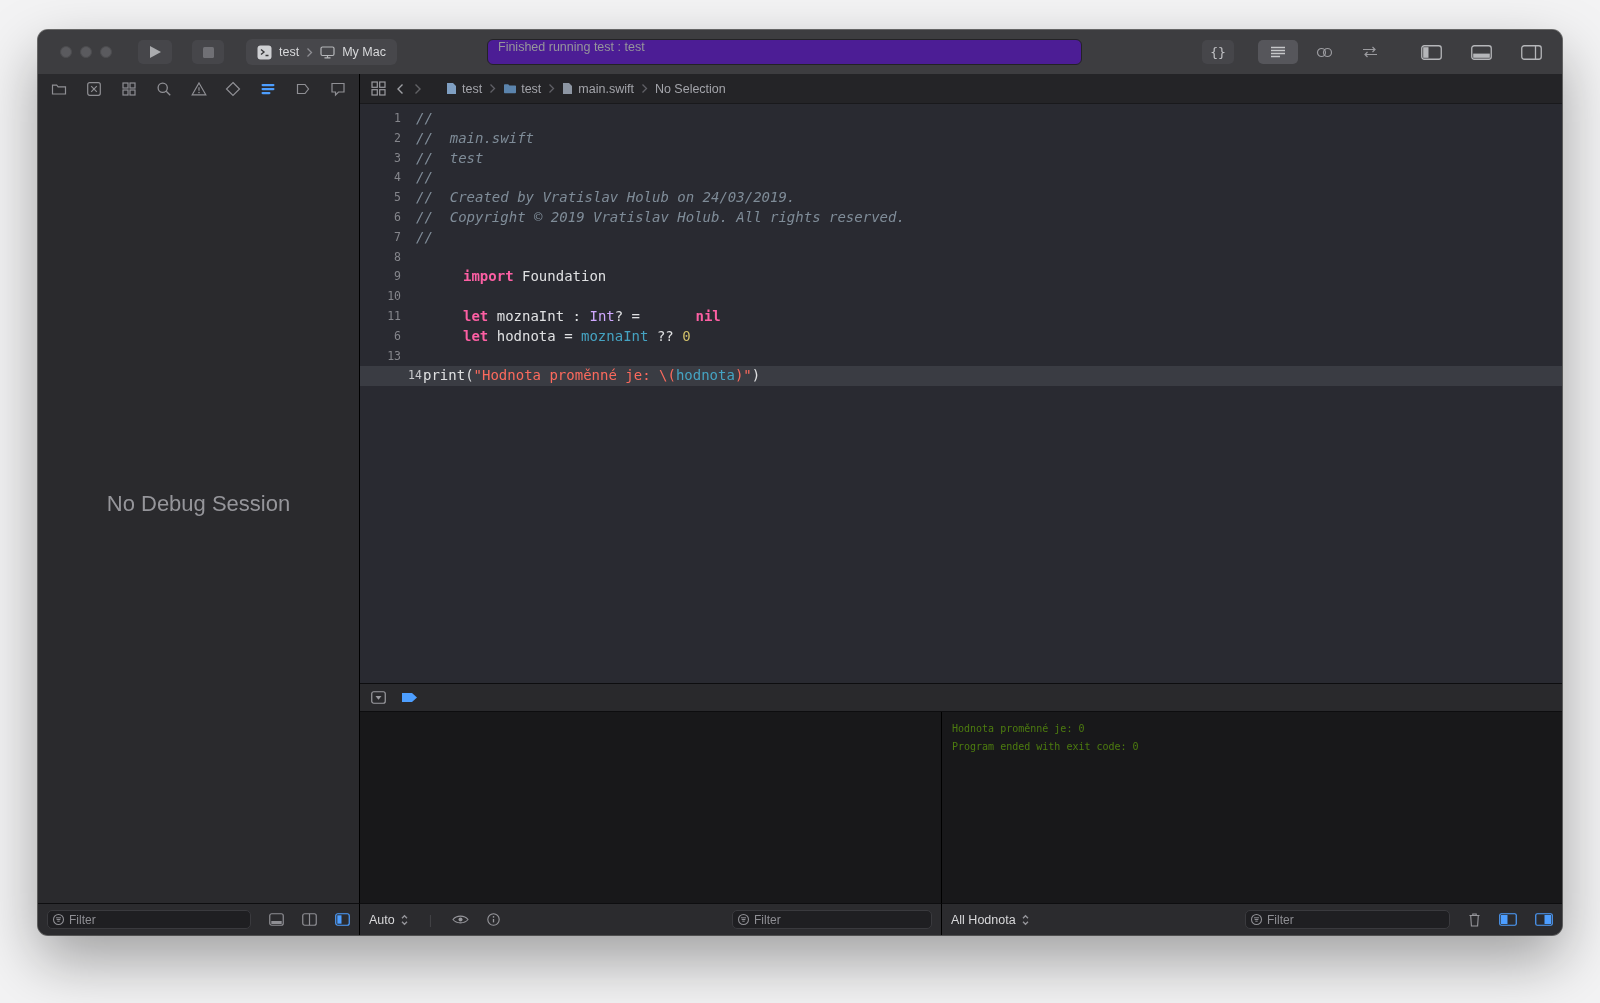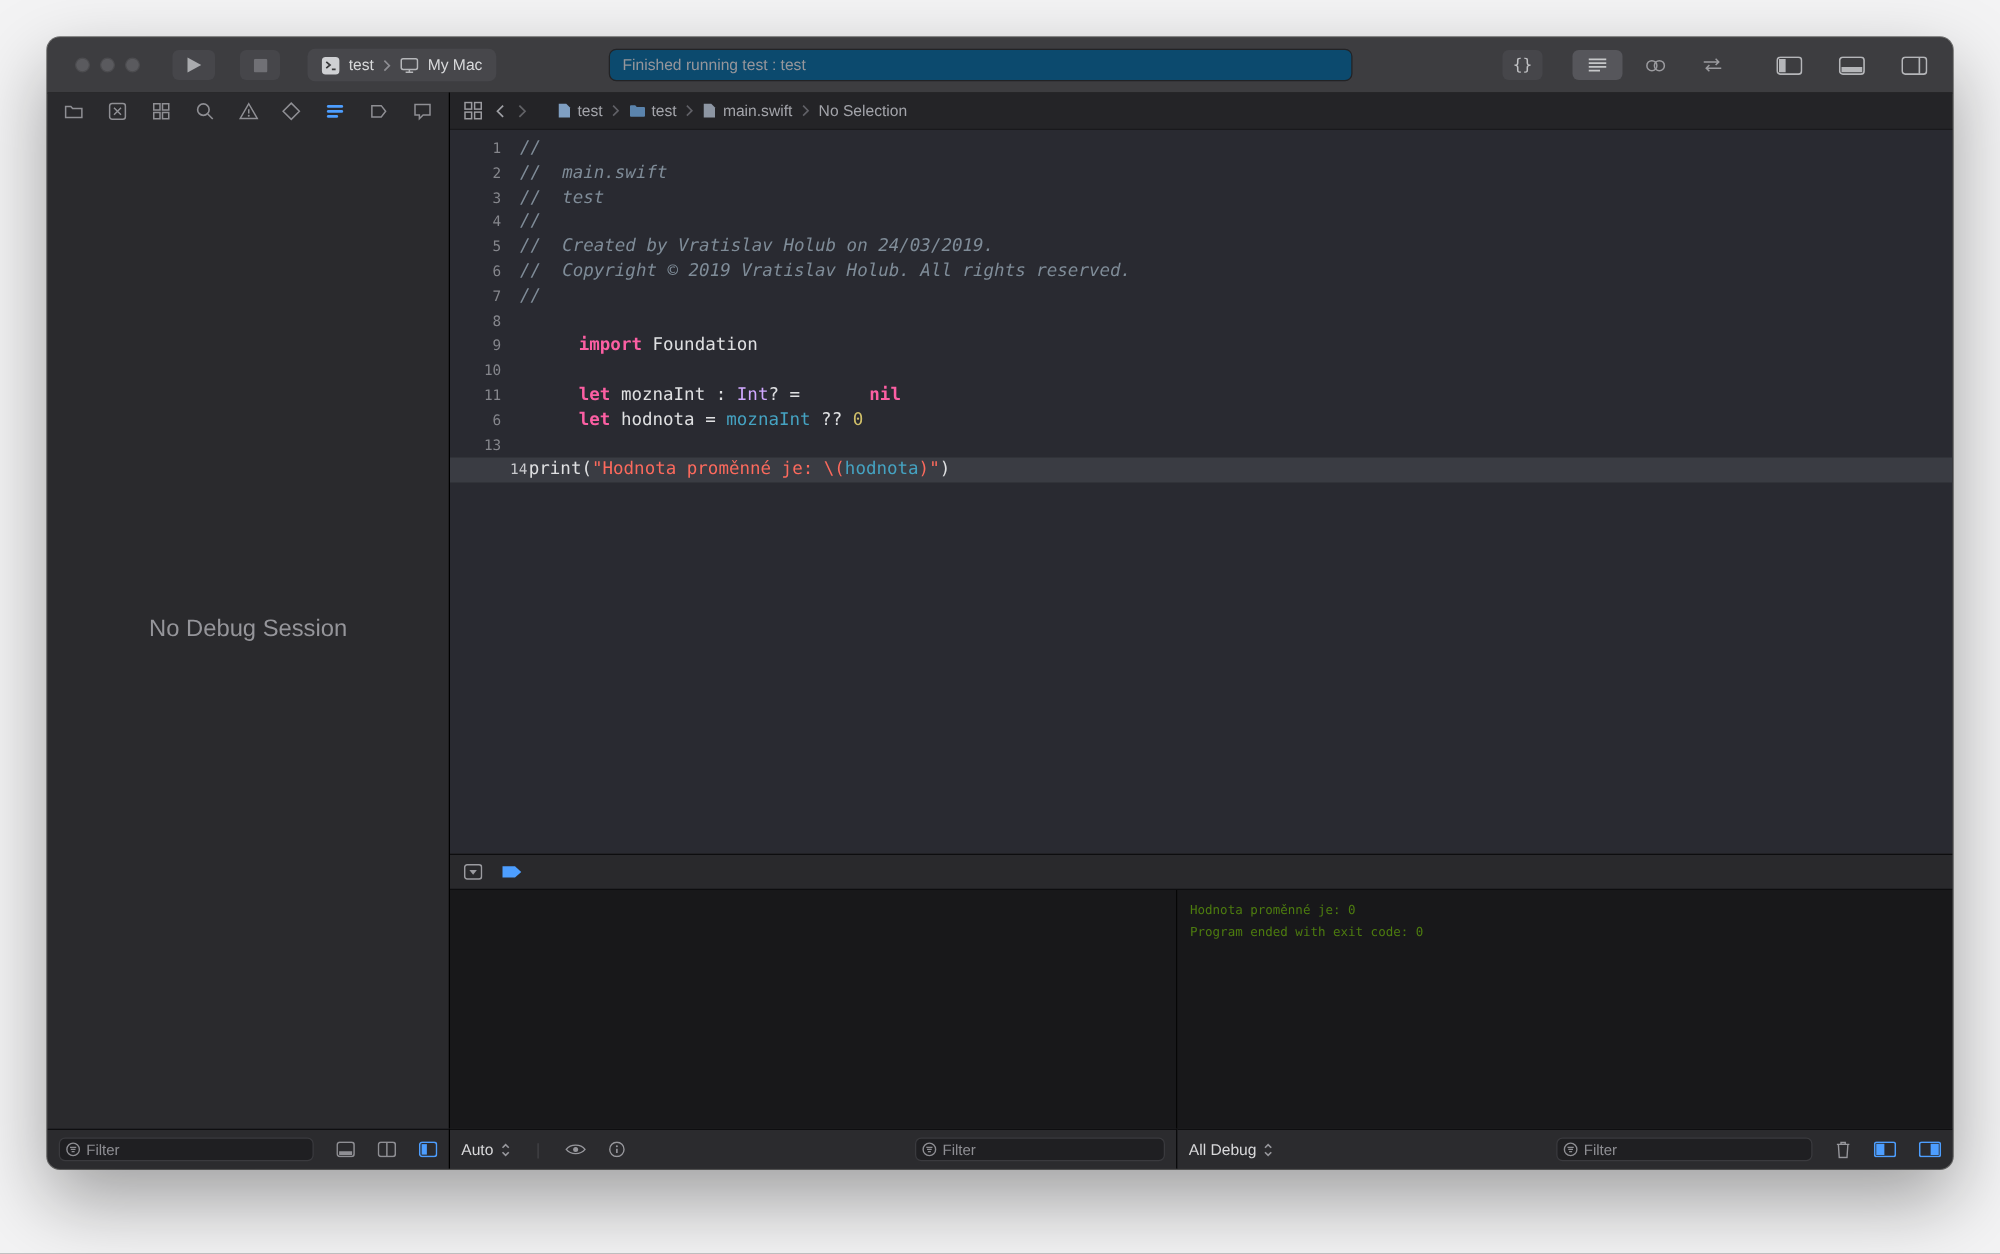--- a/index.html
+++ b/index.html
@@ -32,22 +32,22 @@
   .tb-btn{height:24px;min-width:32px;border-radius:5px;background:#46464a;}
   .run-btn{margin-left:26px;width:34px;}
   .stop-btn{margin-left:20px;width:30px;}
   .scheme{
     margin-left:22px;height:26px;border-radius:6px;background:#47474b;
     display:flex;align-items:center;gap:7px;padding:0 11px;
     color:#d8d9db;font-size:12.5px;
   }
   .activity{
     position:absolute;left:449px;top:9px;width:595px;height:26px;
-    background:#0c4a6e;border:1px solid #232325;border-radius:6px;box-sizing:border-box;
-    display:flex;align-items:center;padding:0 10px;
+    background:#4c1d95;border:1px solid #232325;border-radius:6px;box-sizing:border-box;
+    display:flex;padding:0 10px;
   }
   .activity span{color:#96969b;font-size:12.5px;}
   .tb-right{position:absolute;right:14px;top:0;height:44px;display:flex;align-items:center;gap:24px;}
   .braces{color:#c0c1c4;font-size:13px;font-family:"DejaVu Sans Mono",monospace;}
   .seg{display:flex;gap:6px;}
   .seg-btn{width:40px;height:24px;border-radius:5px;}
   .seg-btn.active{background:#56565b;}
   .panel-toggles{display:flex;gap:16px;}
   .panel-toggles button{width:34px;height:24px;}
 
@@ -65,21 +65,21 @@
   .crumbs{display:flex;align-items:center;gap:7px;margin-left:14px;}
   .crumb{display:flex;align-items:center;gap:5px;color:#a3a4aa;font-size:12.5px;}
   .dim{opacity:.5;}
 
   
   .navigator{
     position:absolute;top:74px;left:0;width:322px;bottom:32px;box-sizing:border-box;
     background:#2a2a2d;border-right:1px solid #000;
     display:flex;align-items:center;justify-content:center;
   }
-  .no-debug{color:#95959a;font-size:19px;}
+  .no-debug{color:#95959a;font-size:22px;}
   .bottom-bar{
     position:absolute;bottom:0;height:32px;box-sizing:border-box;
     background:#2b2b2e;border-top:1px solid #0e0e10;
     display:flex;align-items:center;padding:0 9px;gap:18px;
   }
   .nav-bottom{left:0;width:322px;border-right:1px solid #000;}
   .filter-field{
     position:relative;height:19px;background:#1f1f22;border:1px solid #3a3a3e;border-radius:5px;
     display:flex;align-items:center;box-sizing:border-box;
   }
@@ -467,21 +467,21 @@
   </div>
 
   <div class="console-pane">
     <div id="console-lines">
         <div>Hodnota proměnné je: 0</div>
         <div>Program ended with exit code: 0</div>
       </div>
   </div>
   <div class="bottom-bar console-bottom">
     <div class="scope">
-      <span>All Debug</span>
+      <span>All Hodnota</span>
       <svg width="9" height="14" viewBox="0 0 9 14">
           <path d="M2 5.2L4.5 2.7L7 5.2M2 8.8L4.5 11.3L7 8.8" stroke="#97979c" stroke-width="1.3" fill="none"></path>
         </svg>
     </div>
     <div class="grow"></div>
     <div class="filter-field w205">
       <svg width="13" height="13" viewBox="0 0 13 13">
           <circle cx="6.5" cy="6.5" r="5" stroke="#8e8e93" stroke-width="1.1" fill="none"></circle>
           <path d="M4 4.8h5M4.6 6.5h3.8M5.3 8.2h2.4" stroke="#8e8e93" stroke-width="1"></path>
         </svg>

